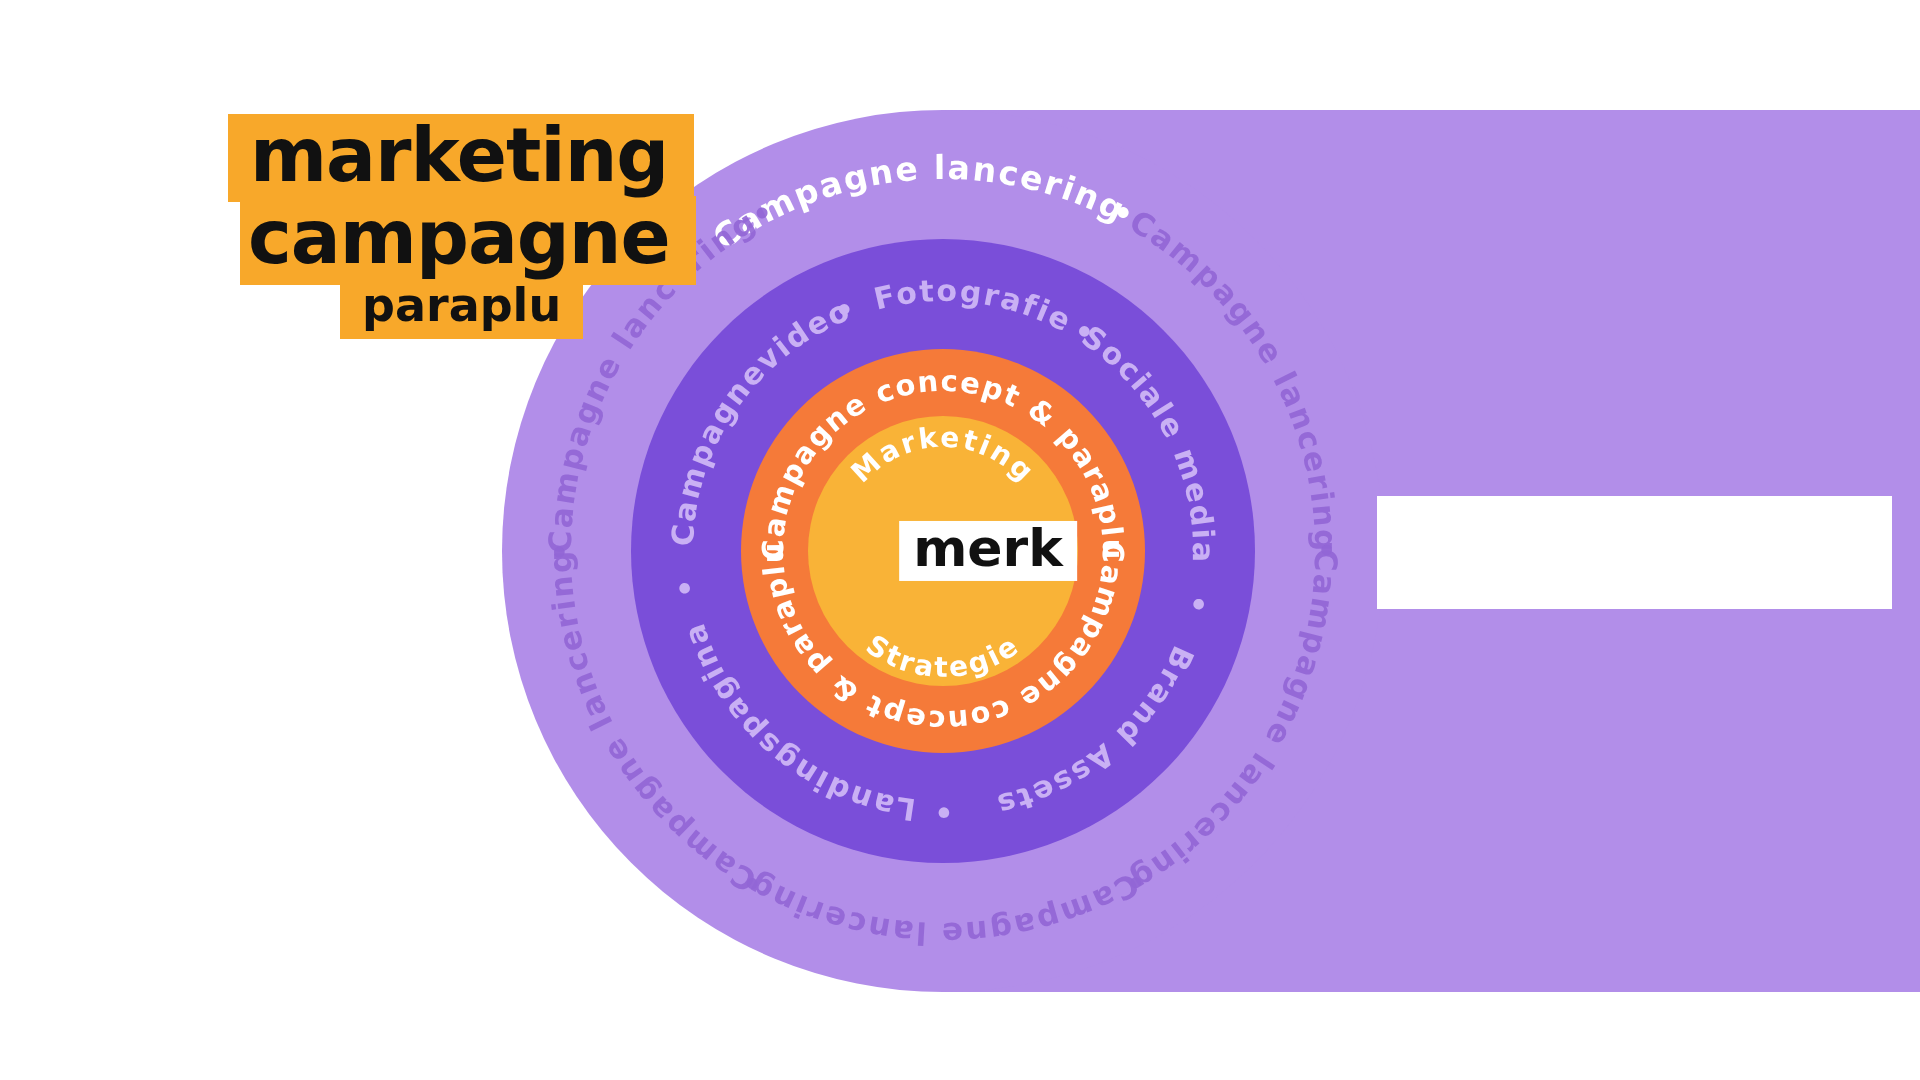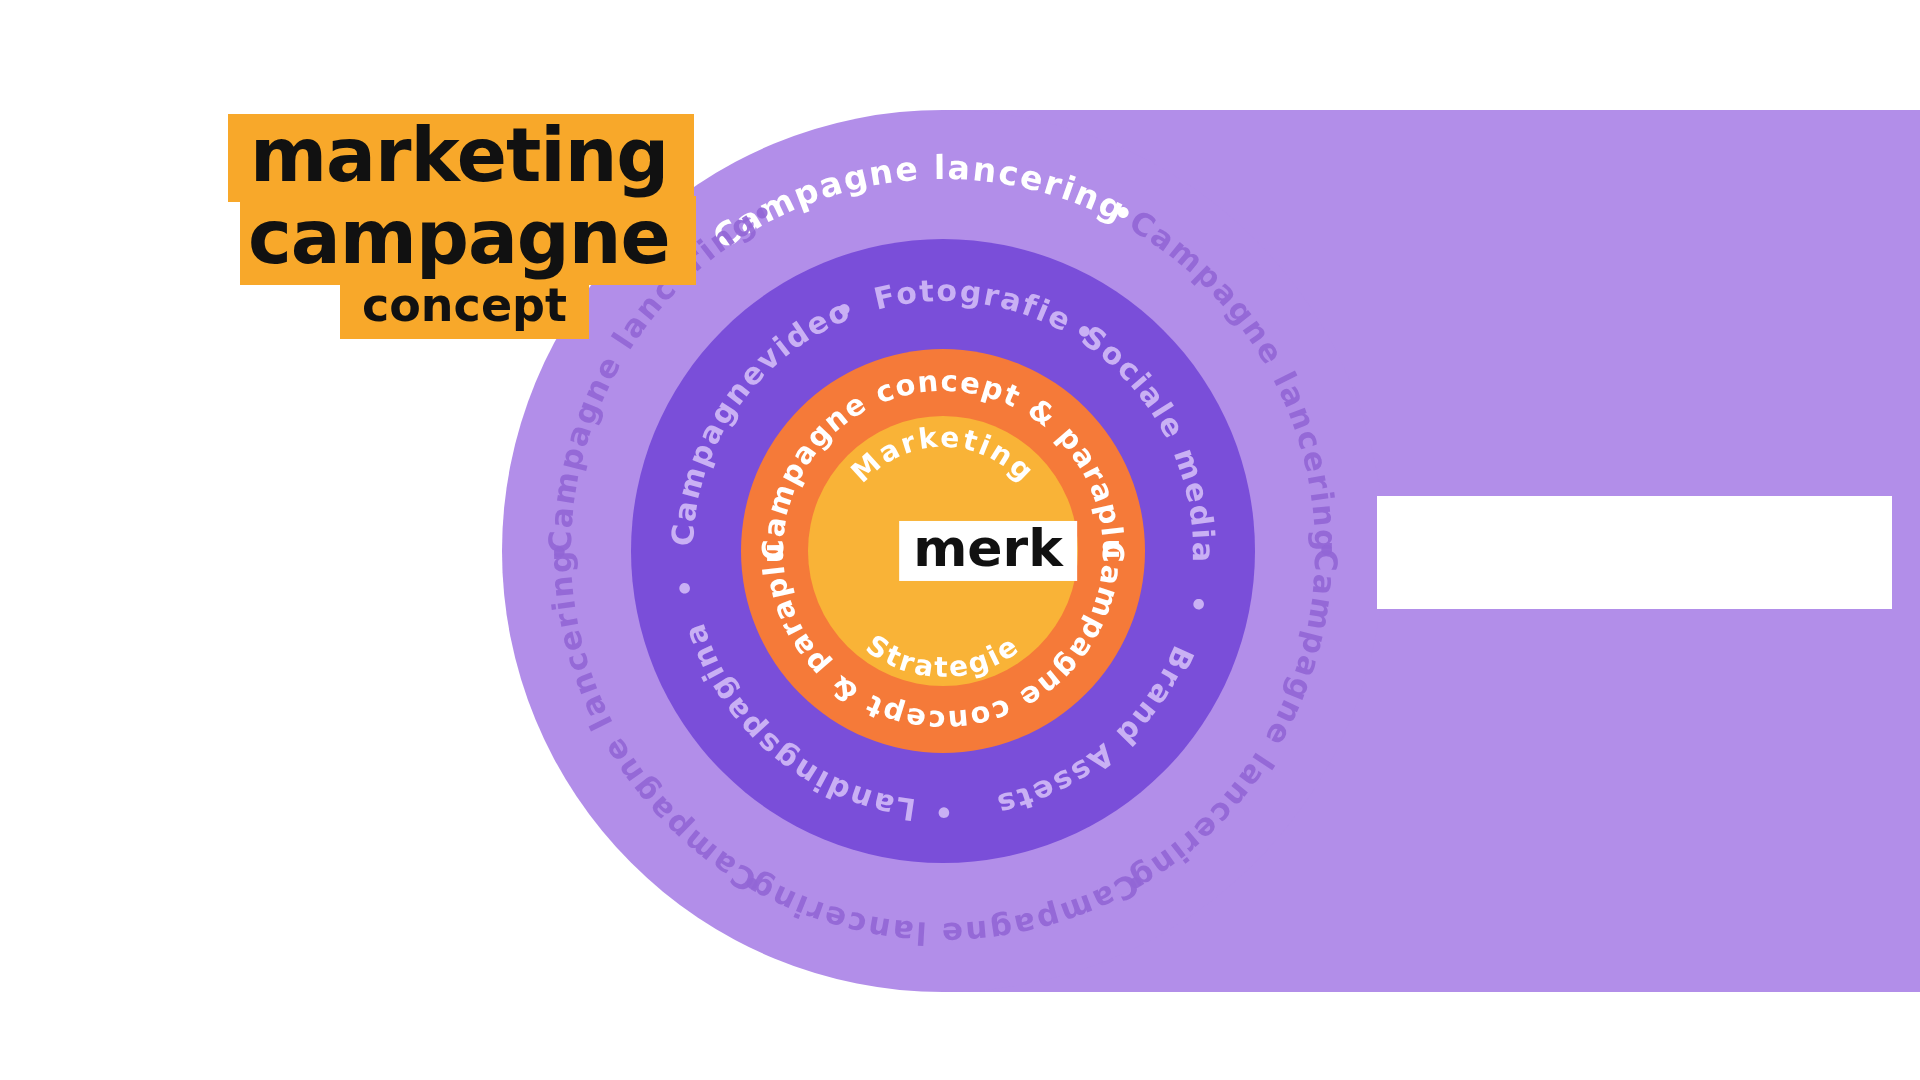--- a/index.html
+++ b/index.html
@@ -184,20 +184,20 @@
       <textPath href="#arc-yellow-top" startOffset="50%">Marketing</textPath>
     </text>
     <text class="ring-text yellow-text" text-anchor="middle">
       <textPath href="#arc-yellow-bottom" startOffset="50%">Strategie</textPath>
     </text>
   </svg>
 
   <div class="title-block">
     <div class="title-line title-l1">marketing</div>
     <div class="title-line title-l2">campagne</div>
-    <div class="title-line title-l3">concept</div>
+    <div class="title-line title-l3">paraplu</div>
   </div>
 
   <div class="center-label">
     <span>merk</span>
   </div>
 
 </div>
 
 </body></html>

